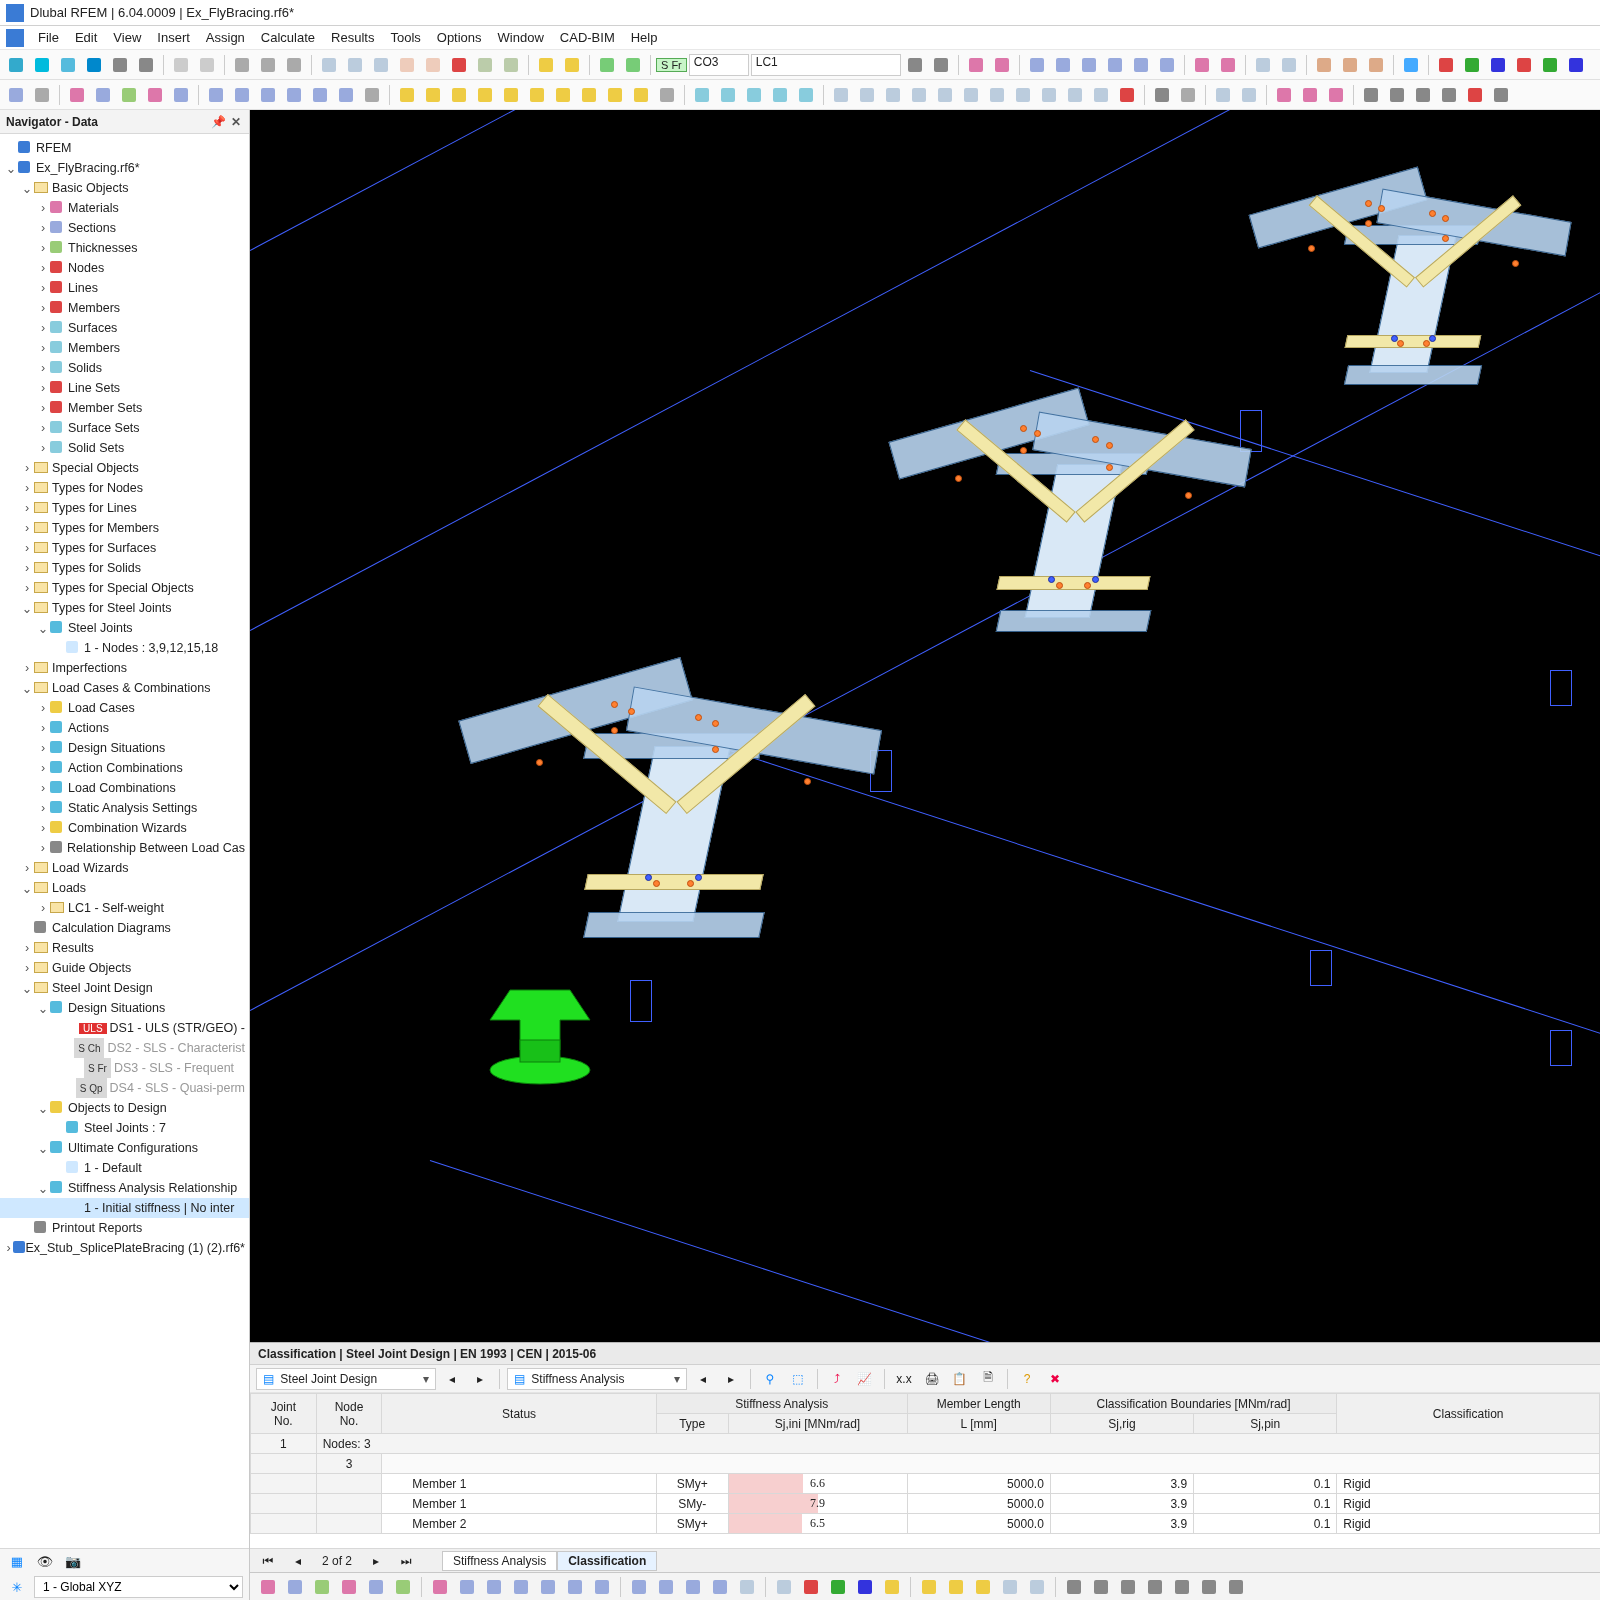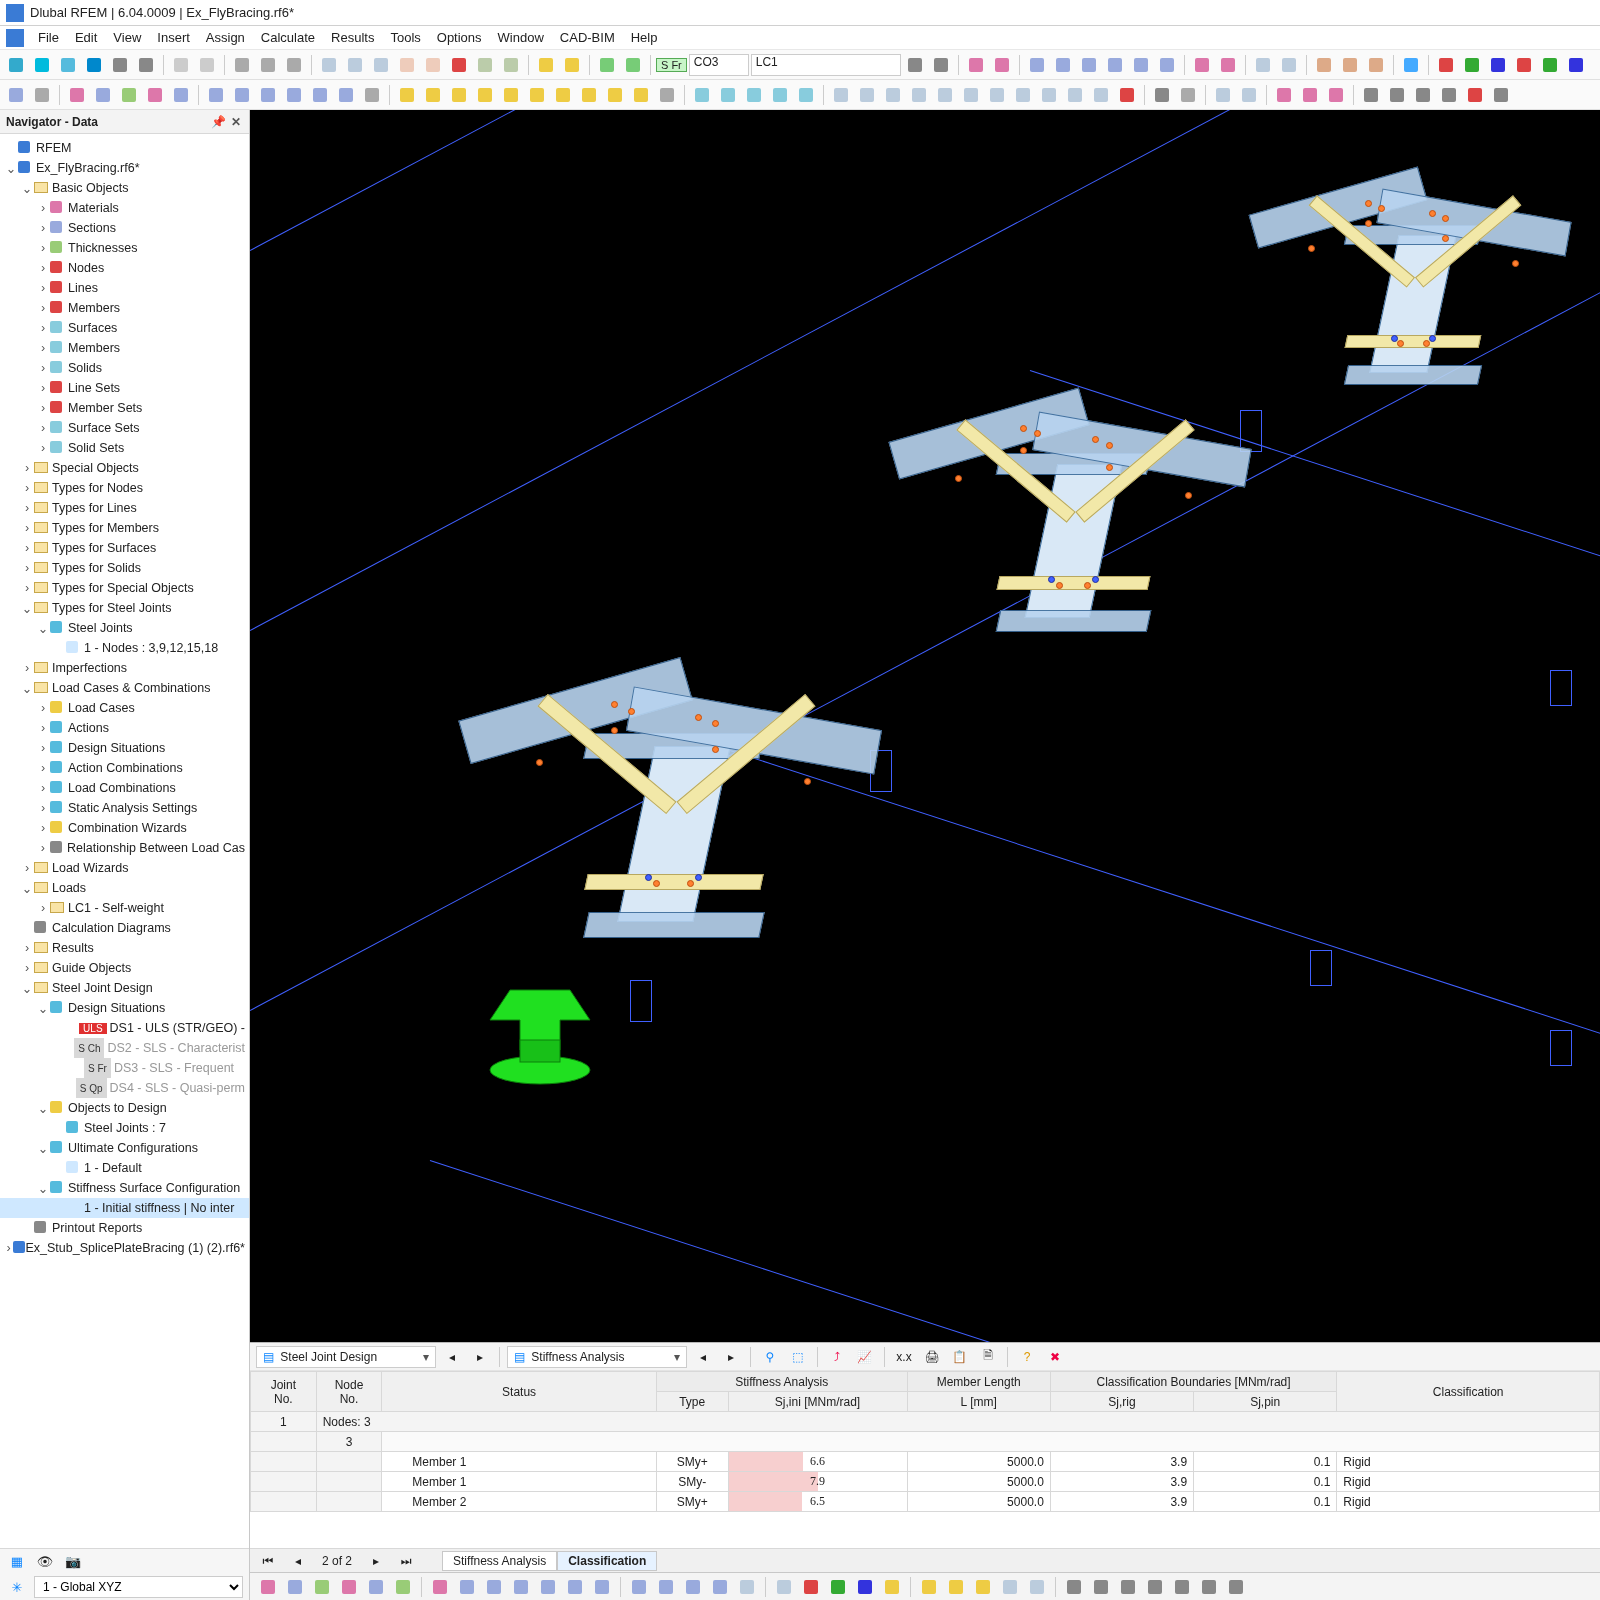--- a/index.html
+++ b/index.html
@@ -705,21 +705,21 @@
           <span class="lbl">Ultimate Configurations</span>
         </div>
         <div class="tree-row" style="padding-left: 52px;">
           <span class="tw"></span>
           <span style="display: inline-block; width: 18px;"><span class="sw" style="width:12px;height:12px;background:#cfe8ff"></span></span>
           <span class="lbl">1 - Default</span>
         </div>
         <div class="tree-row" style="padding-left: 36px;">
           <span class="tw">⌄</span>
           <span style="display: inline-block; width: 18px;"><span class="sw" style="width:12px;height:12px;background:#5bd"></span></span>
-          <span class="lbl">Stiffness Surface Configuration</span>
+          <span class="lbl">Stiffness Analysis Relationship</span>
         </div>
         <div class="tree-row selected" style="padding-left: 52px;">
           <span class="tw"></span>
           <span style="display: inline-block; width: 18px;"><span class="sw" style="width:12px;height:12px;background:#cfe8ff"></span></span>
           <span class="lbl">1 - Initial stiffness | No inter</span>
         </div>
         <div class="tree-row" style="padding-left: 20px;">
           <span class="tw"></span>
           <span style="display: inline-block; width: 18px;"><span class="sw" style="width:12px;height:12px;background:#888"></span></span>
           <span class="lbl">Printout Reports</span>
@@ -832,20 +832,21 @@
         </div>
 
       <svg class="support" style="left:220px; top:870px;" viewBox="0 0 140 110">
         <polygon points="40,10 100,10 120,40 90,40 90,70 50,70 50,40 20,40" fill="#20e020" stroke="#0a800a"></polygon>
         <ellipse cx="70" cy="90" rx="50" ry="14" fill="#20e020" stroke="#0a800a"></ellipse>
         <rect x="50" y="60" width="40" height="22" fill="#18c018" stroke="#0a800a"></rect>
       </svg>
     </div>
 
     <div class="bottom-panel">
+      <div class="bp-title">Classification | Steel Joint Design | EN 1993 | CEN | 2015-06</div>
       <div class="bp-toolbar">
         <span class="bp-combo">
           <span style="color:#0a84ff; margin-right:6px">▤</span>
           <span>Steel Joint Design</span>
             <span class="dd">▾</span>
         </span>
         <span class="tbtn">◂</span>
         <span class="tbtn">▸</span>
         <span class="tsep"></span>
         <span class="bp-combo">

